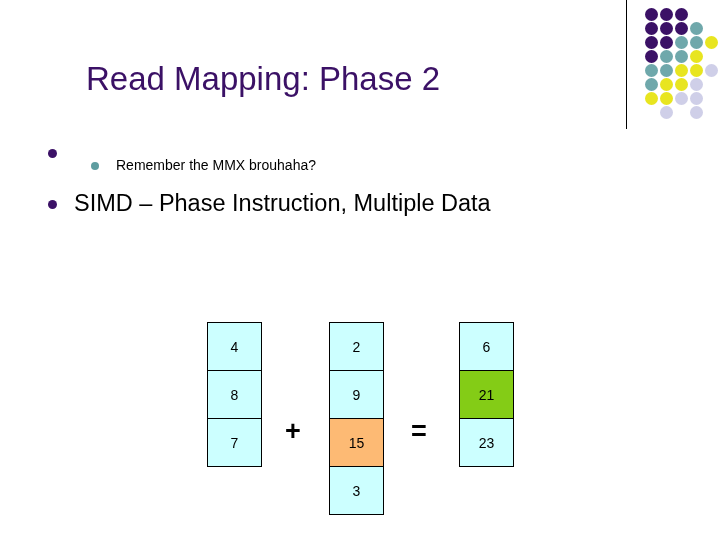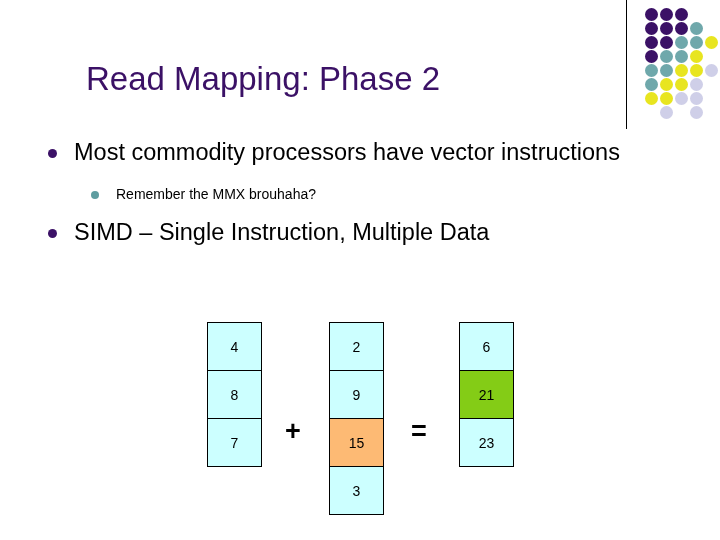--- a/index.html
+++ b/index.html
@@ -192,35 +192,34 @@
     </div>
 
   <div id="divider" style="background: rgb(0, 0, 0);"></div>
 
   <div id="title" style="color: rgb(59, 17, 102);">Read Mapping: Phase 2</div>
 
   <div id="body">
 
     <div class="bullet-l1">
       <span class="marker" style="background: rgb(59, 17, 102);"></span>
-      <span>Most commodity processors have vector instructions</span>
     </div>
 
     <div class="spacer-1"></div>
 
     <div class="bullet-l2">
       <span class="marker" style="background: rgb(94, 157, 160);"></span>
       <span>Remember the MMX brouhaha?</span>
     </div>
 
     <div class="spacer-2"></div>
 
     <div class="bullet-l1">
       <span class="marker" style="background: rgb(59, 17, 102);"></span>
-      <span>SIMD – Single Instruction, Multiple Data</span>
+      <span>SIMD – Phase Instruction, Multiple Data</span>
     </div>
 
   </div>
 
   <div id="vector-diagram">
 
     <div class="vector" id="vector-a">
       <div class="vcell" style="background: rgb(204, 255, 255);">4</div>
       <div class="vcell" style="background: rgb(204, 255, 255);">8</div>
       <div class="vcell" style="background: rgb(204, 255, 255);">7</div>

